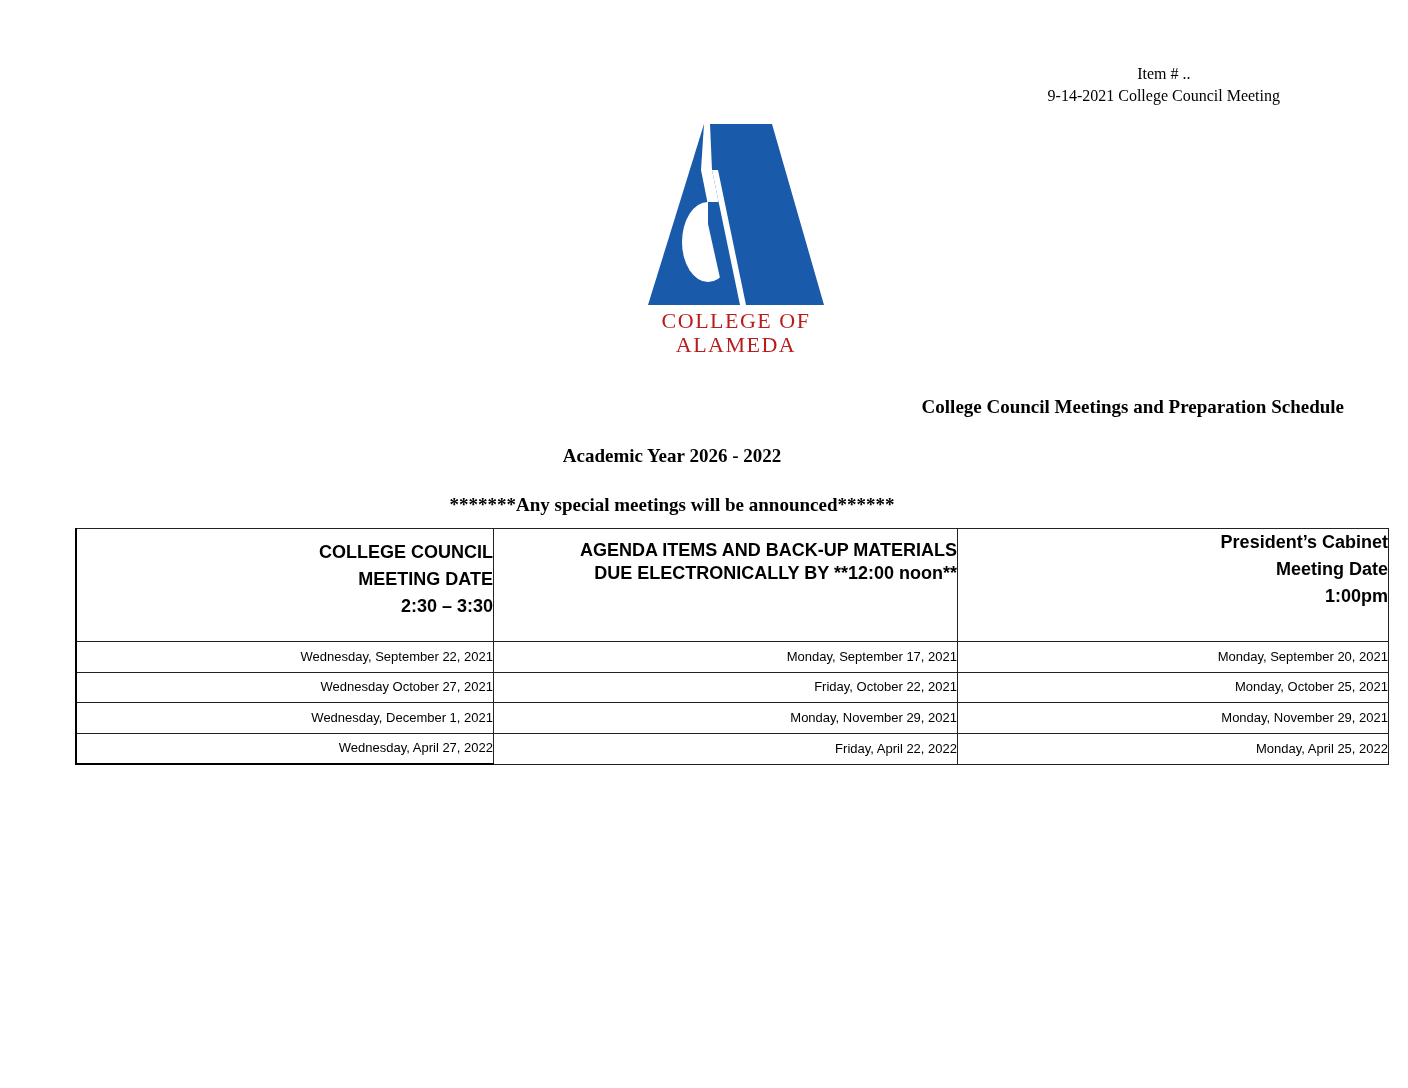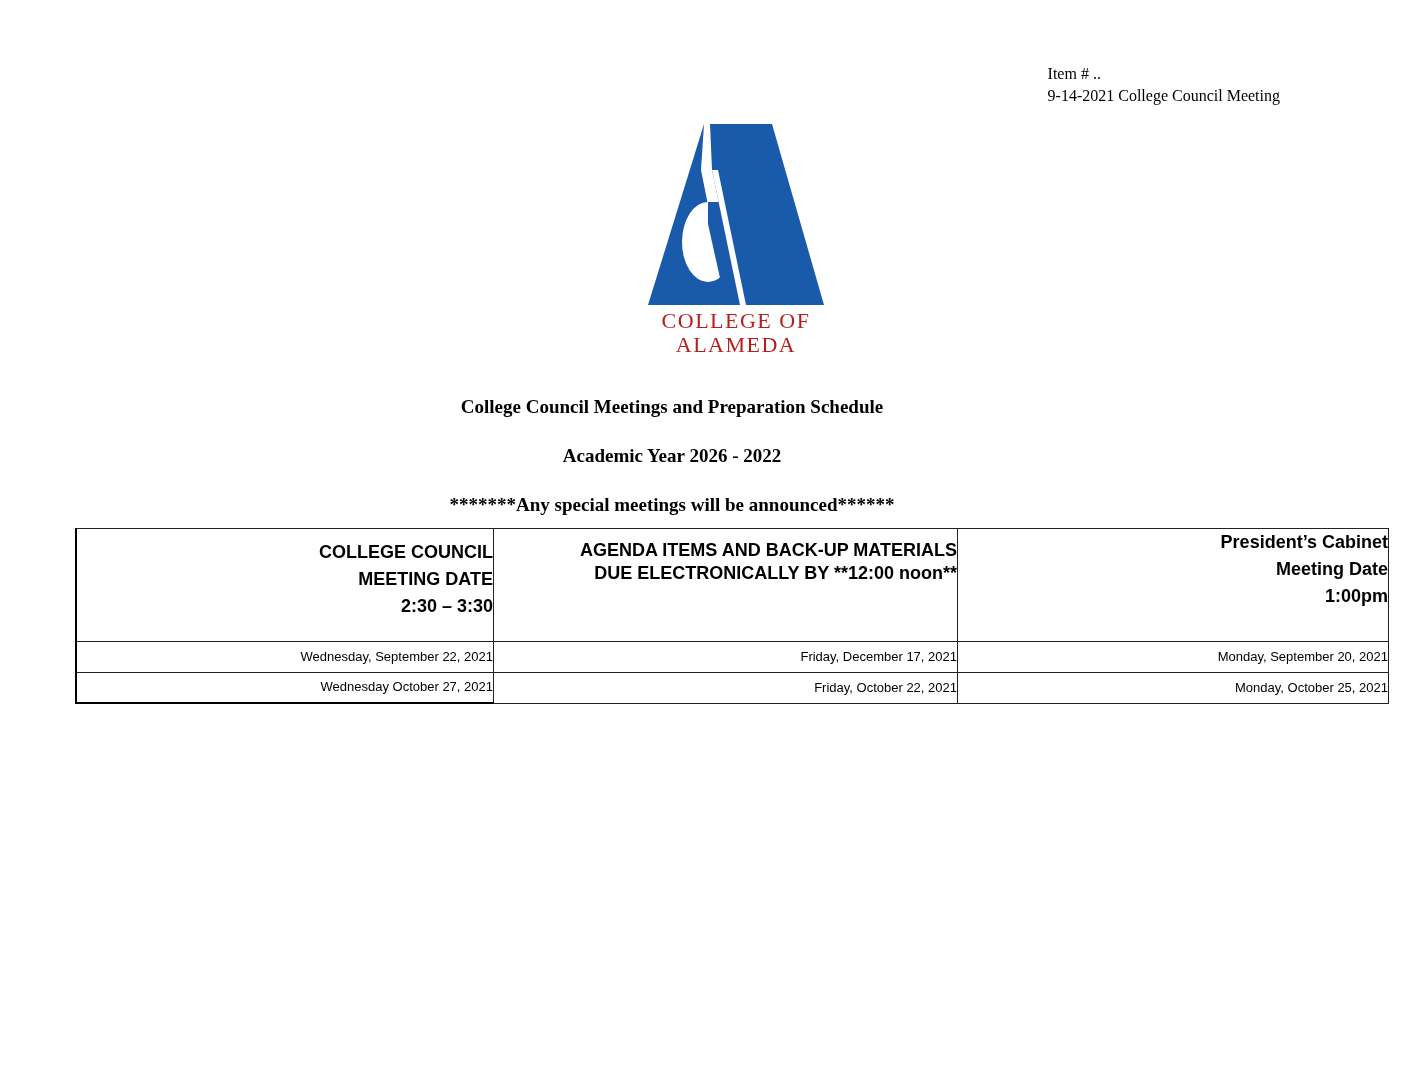--- a/index.html
+++ b/index.html
@@ -1,18 +1,18 @@
 <!DOCTYPE html>
 <html><head>
   <meta charset="utf-8">
   <style>
     html, body { margin: 0; padding: 0; background: #ffffff; }
     body { width: 1408px; height: 1088px; position: relative; overflow: hidden; color: #000; }
     .item-header {
-      position: absolute; right: 128px; top: 63px; text-align: left;
+      position: absolute; right: 128px; top: 63px; text-align: center;
       font-family: "Liberation Serif", serif; font-size: 16px; line-height: 22px;
     }
     .logo {
       position: absolute; left: 640px; top: 124px; width: 192px; height: 236px;
     }
     .logo svg { display: block; }
     .logo-text {
       position: absolute; left: 0; width: 192px; text-align: center;
       font-family: "Liberation Serif", serif; color: #b91c1c; font-size: 22px;
       letter-spacing: 1.5px; line-height: 22px;
@@ -54,21 +54,21 @@
     <polygon points="61,46 72,46 100,181 88,181" fill="#ffffff"></polygon>
     <polygon points="64,0 70,0 72,46 61,46" fill="#ffffff"></polygon>
     <ellipse cx="68" cy="118" rx="26" ry="40" fill="#ffffff"></ellipse>
     <polygon points="68,78 100,78 100,181 86,181 68,100" fill="#1a5aab"></polygon>
     <polygon points="72,46 78,46 106,181 100,181" fill="#ffffff"></polygon>
   </svg>
   <div class="logo-text" style="top:186px;">COLLEGE OF</div>
   <div class="logo-text" style="top:210px;">ALAMEDA</div>
 </div>
 
-<div class="title-line" style="top:396px;">College Council Meetings and Preparation Schedule</div>
+<div class="title-line" style="top:396px;text-align:right;">College Council Meetings and Preparation Schedule</div>
 <div class="title-line" style="top:445px;">Academic Year 2026 - 2022</div>
 <div class="title-line" style="top:494px;">*******Any special meetings will be announced******</div>
 
 <table class="schedule">
   <tbody>
       <tr>
     <th class="c1">
       <div>COLLEGE COUNCIL</div>
       <div>MEETING DATE</div>
       <div>2:30 – 3:30</div>
@@ -78,22 +78,32 @@
       <div>DUE ELECTRONICALLY BY **12:00 noon**</div>
     </th>
     <th class="c3">
       <div>President’s Cabinet</div>
       <div>Meeting Date</div>
       <div>1:00pm</div>
     </th>
   </tr>
   <tr>
     <td>Wednesday, September 22, 2021</td>
-    <td>Friday, December 17, 2021</td>
+    <td>Monday, September 17, 2021</td>
     <td>Monday, September 20, 2021</td>
   </tr>
   <tr>
     <td>Wednesday October 27, 2021</td>
     <td>Friday, October 22, 2021</td>
     <td>Monday, October 25, 2021</td>
   </tr>
+  <tr>
+    <td>Wednesday, December 1, 2021</td>
+    <td>Monday, November 29, 2021</td>
+    <td>Monday, November 29, 2021</td>
+  </tr>
+  <tr>
+    <td>Wednesday, April 27, 2022</td>
+    <td>Friday, April 22, 2022</td>
+    <td>Monday, April 25, 2022</td>
+  </tr>
 </tbody>
   </table>
 
 </body></html>

